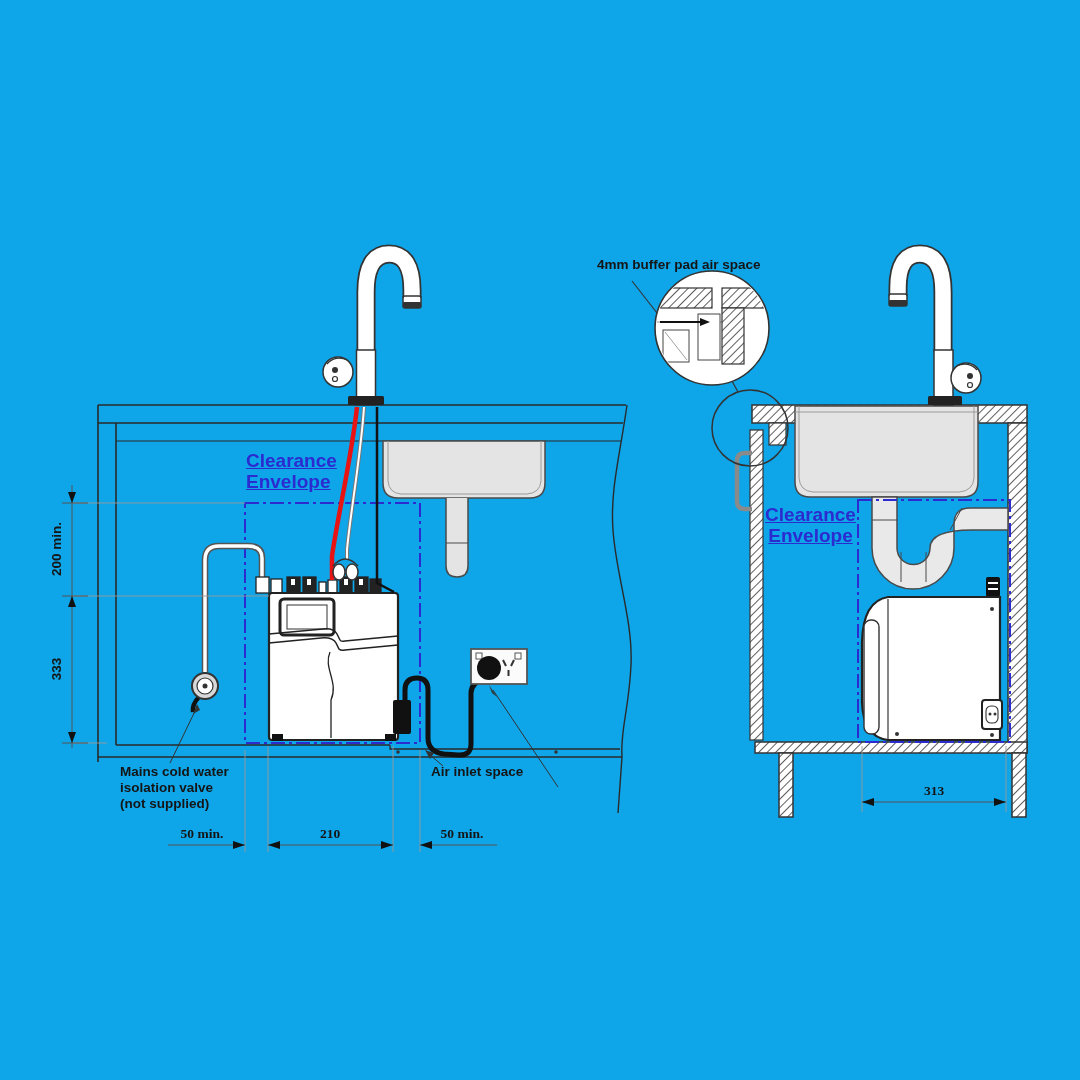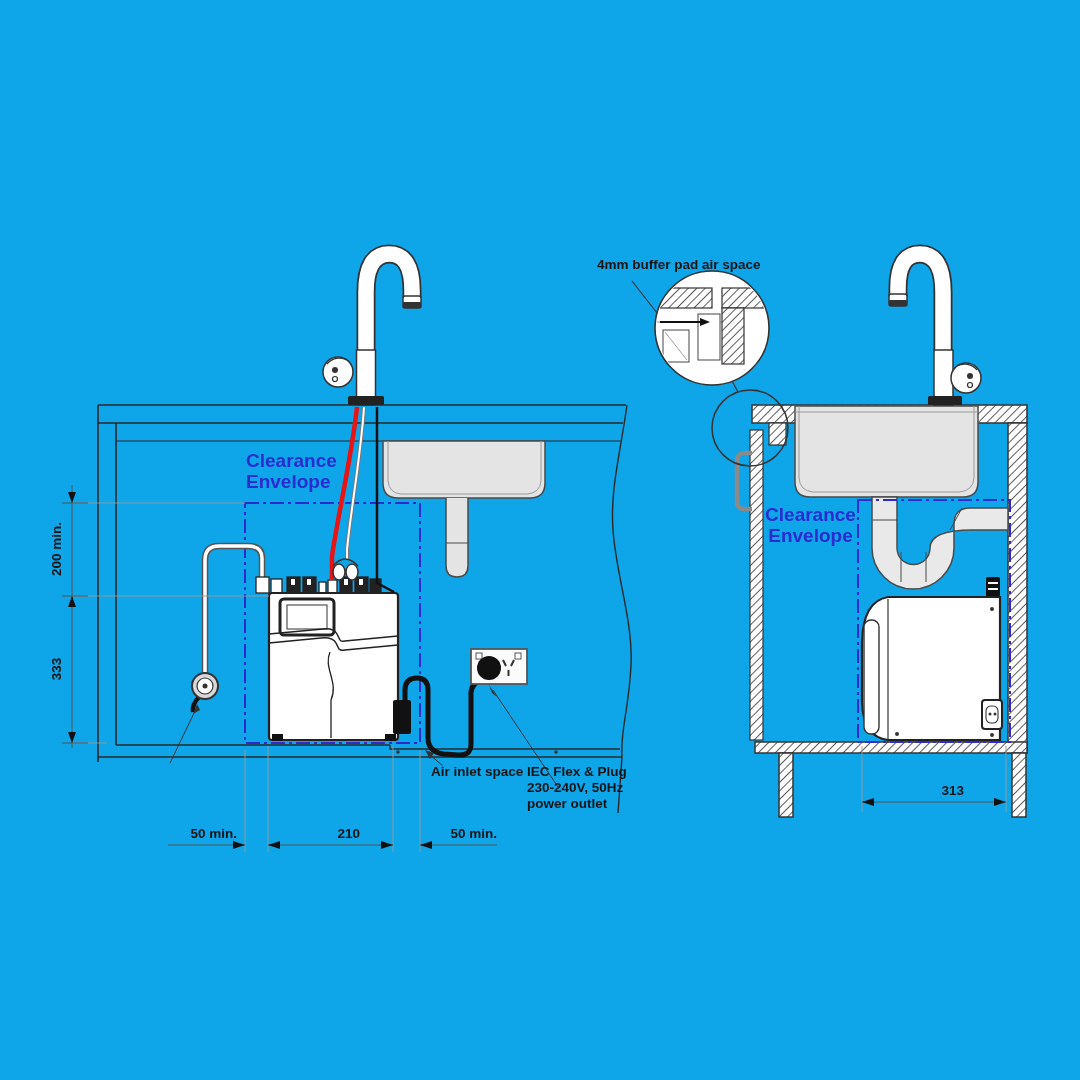--- a/index.html
+++ b/index.html
@@ -1,23 +1,23 @@
 <!DOCTYPE html>
 <html><head>
 <meta charset="utf-8">
 <style>
   html,body{margin:0;padding:0;background:#ffffff;}
   .stage{position:relative;width:1080px;height:1080px;background:#0ea5e9;overflow:hidden;
          font-family:"Liberation Sans", sans-serif;padding-left:20px;}
   .stage svg{position:absolute;left:0;top:0;}
   .lbl{position:absolute;font-weight:bold;font-size:13.5px;line-height:16px;color:#151515;white-space:nowrap;}
-  .lbl.center{text-align:right;}
+  .lbl.center{text-align:center;font-family:Liberation Serif, serif;}
   .lbl.rot{transform:rotate(-90deg);text-align:center;}
   .env-lbl{position:absolute;font-weight:bold;font-size:19px;line-height:21px;white-space:nowrap;}
-  .env-lbl span{display:block;}
+  .env-lbl span{display:block;text-decoration:underline;}
   .multiline span{display:block;}
 </style>
 </head>
 <body>
 
 <div class="stage">
 
 <svg width="1080" height="1080" viewBox="0 0 1080 1080">
   <defs>
     <pattern id="hatch" width="6" height="6" patternUnits="userSpaceOnUse" patternTransform="rotate(45)">
@@ -245,22 +245,22 @@
   </div>
 
   <div class="lbl rot" style="left:17px;top:541px;width:80px">200 min.</div>
   <div class="lbl rot" style="left:17px;top:661px;width:80px">333</div>
 
   <div class="lbl center" style="left:167px;top:826px;width:70px">50 min.</div>
   <div class="lbl center" style="left:300px;top:826px;width:60px">210</div>
   <div class="lbl center" style="left:427px;top:826px;width:70px">50 min.</div>
   <div class="lbl center" style="left:904px;top:783px;width:60px">313</div>
 
+  <div class="lbl multiline" style="left:120px;top:764px">
+    <span>Mains cold water</span>
+    <span>isolation valve</span>
+    <span>(not supplied)</span>
+  </div>
 
   <div class="lbl" style="left:431px;top:764px">Air inlet space</div>
 
-  <div class="lbl multiline" style="left:527px;top:764px">
-    <span>IEC Flex &amp; Plug</span>
-    <span>230-240V, 50Hz</span>
-    <span>power outlet</span>
-  </div>
 
 </div>
 
 </body></html>

